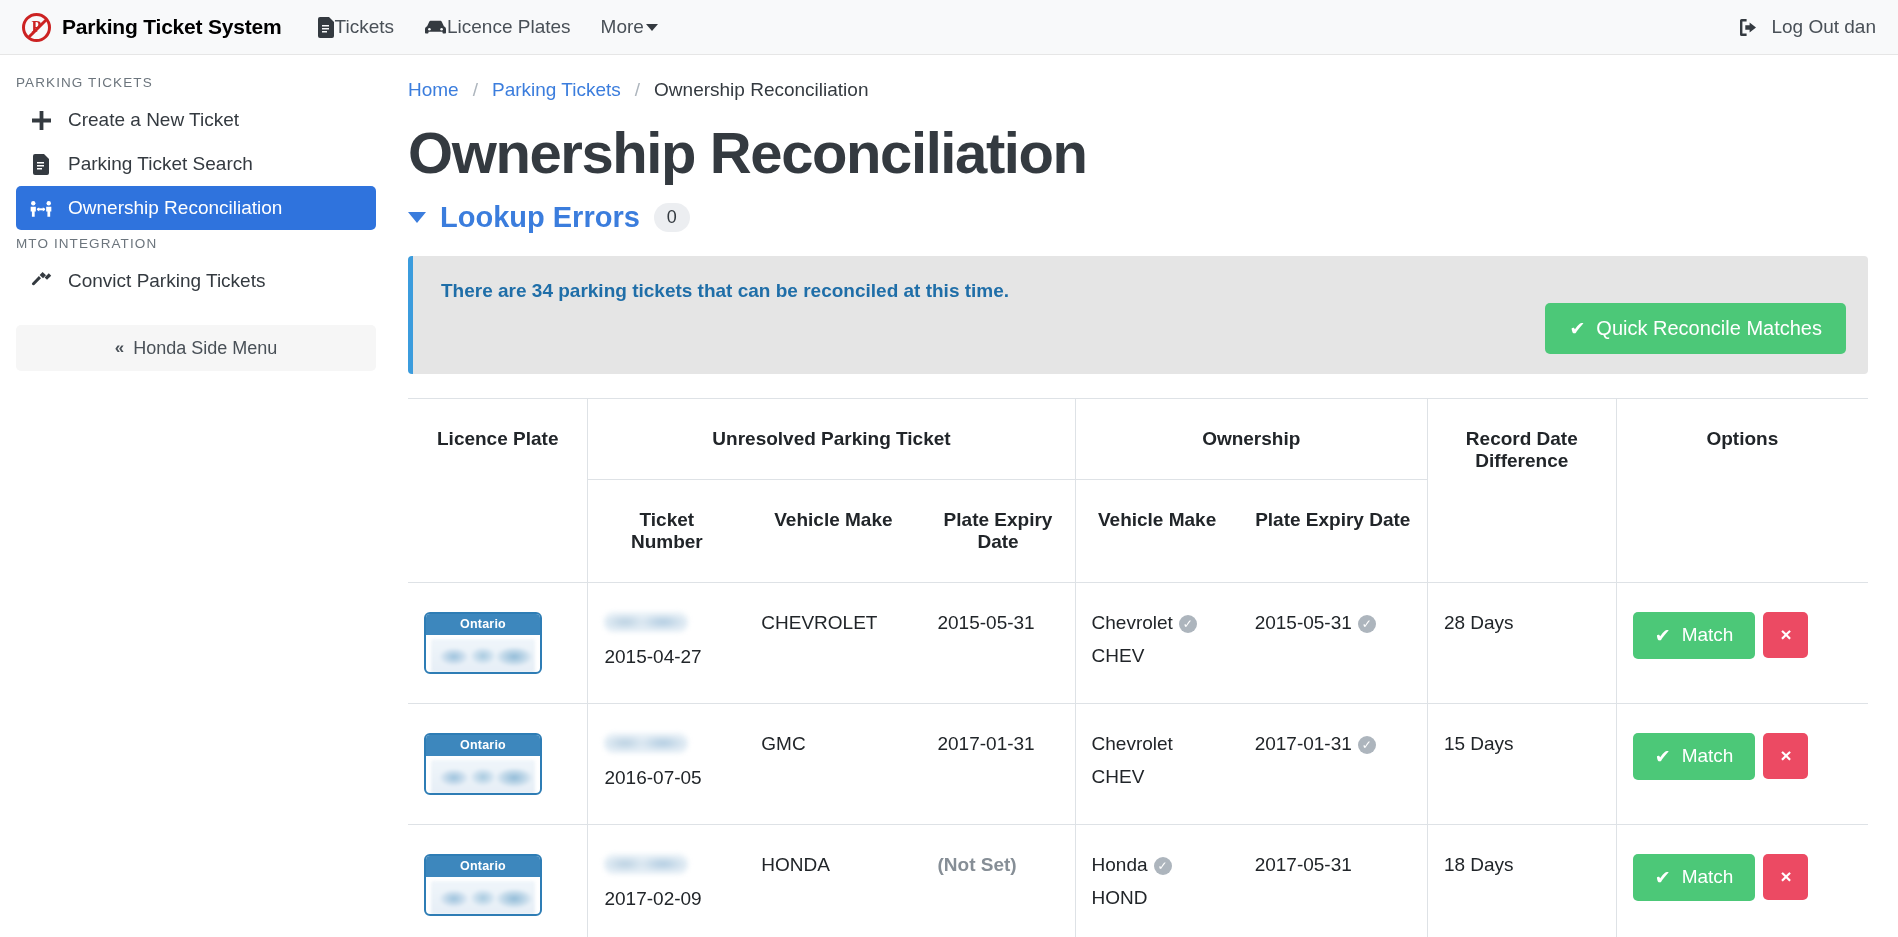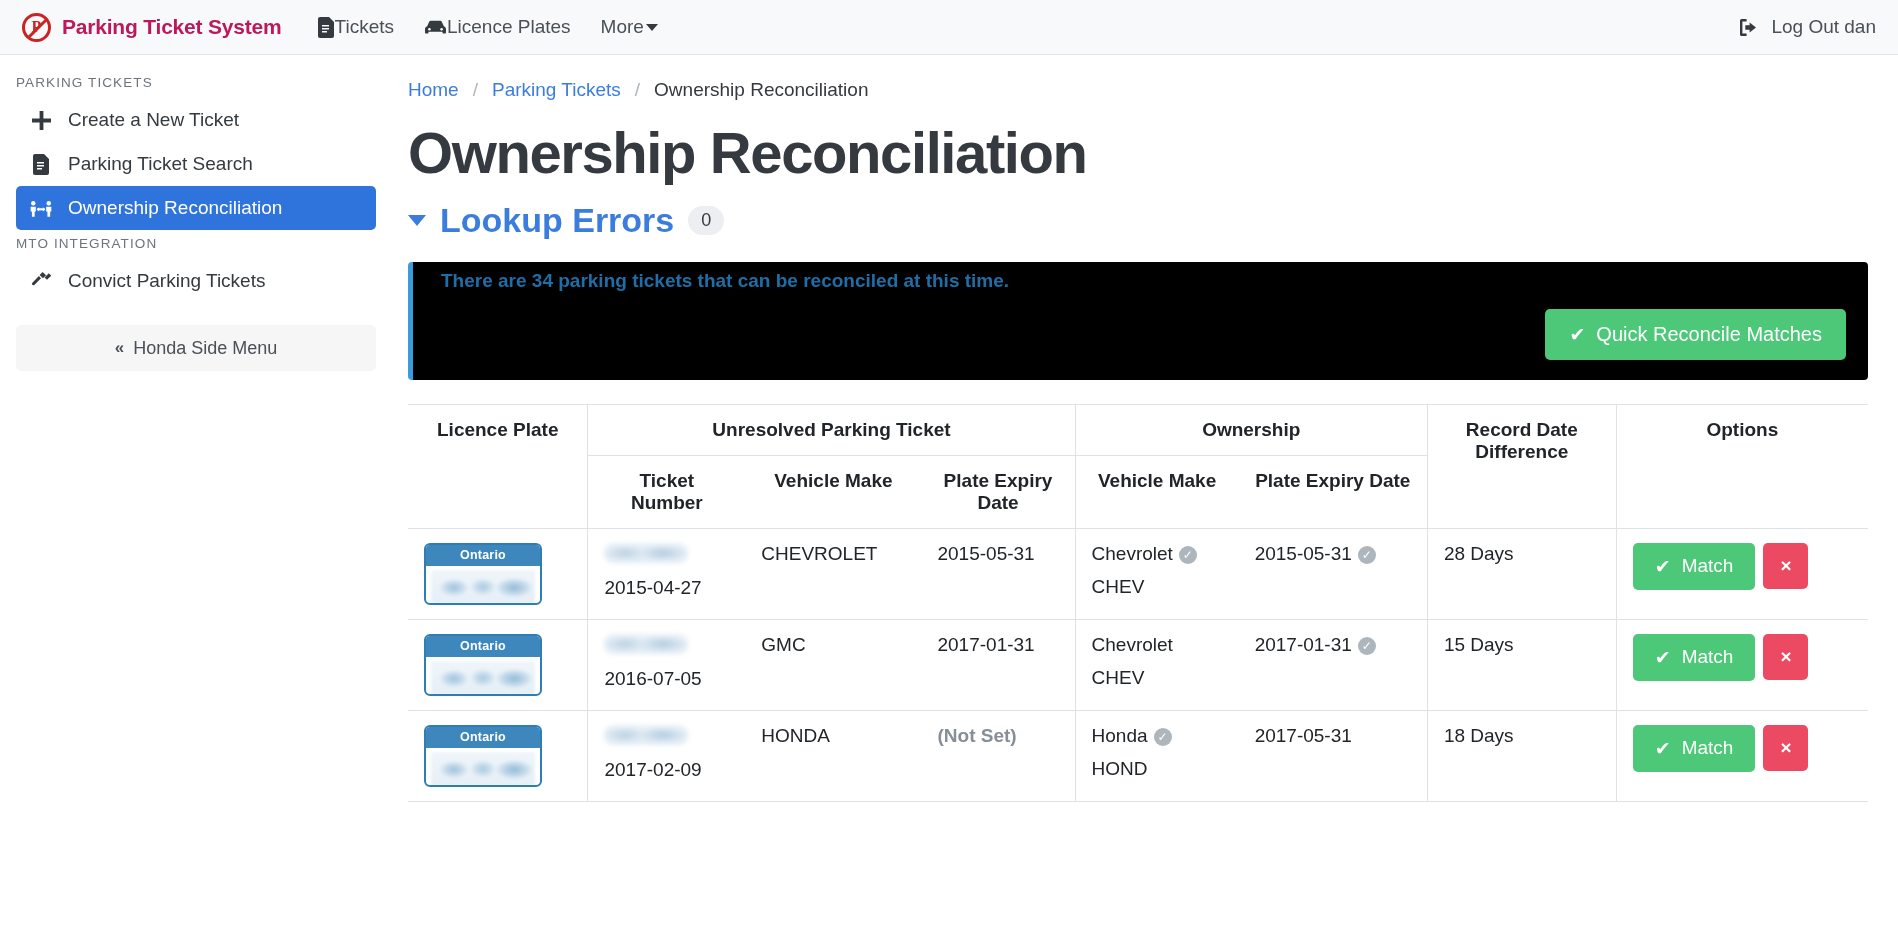--- a/index.html
+++ b/index.html
@@ -26,21 +26,21 @@
     border: 3px solid #cc2222; position: relative;
     display: flex; align-items: center; justify-content: center;
     color: #cc2222; font-weight: bold; font-size: 16px; line-height: 1;
     font-family: "Liberation Serif", serif;
   }
   .brand-logo::after {
     content: ""; position: absolute; left: -1px; top: 50%;
     width: 27px; height: 3px; background: #cc2222;
     transform: rotate(-45deg); transform-origin: center;
   }
-  .brand-name { font-size: 21px; font-weight: bold; color: #be185d; letter-spacing: -.2px; }
+  .brand-name { font-size: 21px; font-weight: bold; color: #000000; letter-spacing: -.2px; }
   .nav-links { display: flex; align-items: center; gap: 30px; }
   .nav-link {
     display: flex; align-items: center; 
     font-size: 19px; color: #495057; cursor: pointer; white-space: nowrap;
   }
   .nav-ico { display: inline-flex; color: #343a40; }
   .nav-right { margin-left: auto; display: flex; align-items: center; }
   .logout { display: flex; align-items: center; gap: 10px; font-size: 19px; color: #495057; cursor: pointer; }
   .caret-dn {
     width: 0; height: 0; border-left: 6px solid transparent;
@@ -85,48 +85,48 @@
   }
 
   .section-toggle {
     display: flex; align-items: center; gap: 14px;
     margin: 16px 0 0 0; cursor: pointer;
   }
   .tri {
     width: 0; height: 0; border-left: 9px solid transparent;
     border-right: 9px solid transparent; border-top: 11px solid #3b7ddd;
   }
-  .section-name { font-size: 34px; font-weight: bold; color: #3b7ddd; }
+  .section-name { font-size: 29px; font-weight: bold; color: #3b7ddd; }
   .badge-count {
     background: #eceef1; color: #343a40; border-radius: 16px;
     padding: 4px 13px; font-size: 18px; min-width: 20px; text-align: center;
   }
 
   .alert {
-    margin-top: 22px; background: #000000; border-left: 5px solid #3b9cdd;
-    border-radius: 4px; padding: 8px 26px 26px 28px; position: relative;
+    margin-top: 22px; background: #e5e5e5; border-left: 5px solid #3b9cdd;
+    border-radius: 4px; padding: 24px 26px 26px 28px; position: relative;
     min-height: 118px;
   }
   .alert-text { font-size: 19px; font-weight: bold; color: #1f6ea8; }
   .btn {
     border: none; border-radius: 5px; cursor: pointer; color: #fff;
     display: inline-flex; align-items: center; justify-content: center; gap: 11px;
     font-family: "Liberation Sans", sans-serif;
   }
   .btn-quick {
     background: #4cc878; font-size: 20px; padding: 14px 24px;
     position: absolute; right: 22px; bottom: 20px;
   }
   .chk { font-size: 19px; }
 
   
   table.recon { width: 100%; border-collapse: collapse; margin-top: 24px; table-layout: fixed; }
   table.recon th, table.recon td {
     border-top: 1px solid #dee2e6; border-bottom: 1px solid #dee2e6;
-    vertical-align: top; padding: 14px 16px; font-size: 19px;
+    vertical-align: top; padding: 29px 16px; font-size: 19px;
   }
   table.recon th { font-weight: bold; color: #212529; border-bottom: none; }
   .vline { border-left: 1px solid #dee2e6; }
   .sub-th { border-top: 1px solid #dee2e6 !important; }
   .grp-th { border-bottom: none !important; }
 
   .c-plate { width: 143px; }
   .c-tnum  { width: 125px; }
   .c-vmake { width: 140px; }
   .c-pexp  { width: 122px; }

